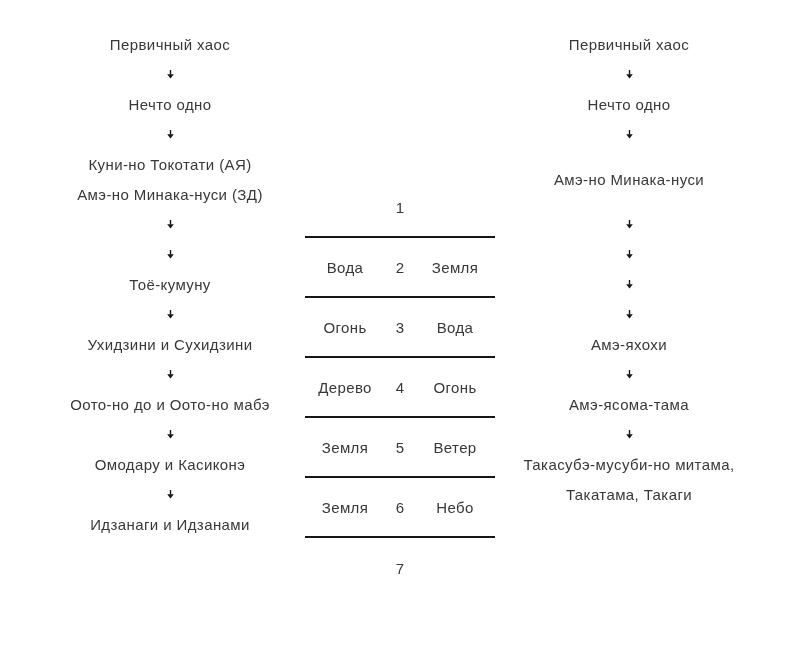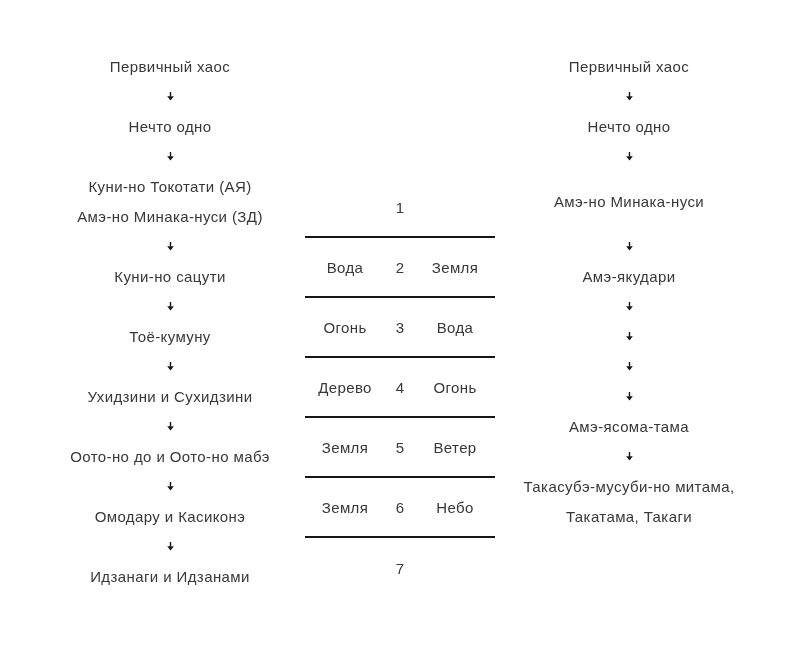--- a/index.html
+++ b/index.html
@@ -7,21 +7,21 @@
     width: 800px; height: 650px;
     background: #ffffff;
     font-family: "Liberation Sans", sans-serif;
     font-size: 15px;
     color: #383838;
     letter-spacing: 0.4px;
   }
   .canvas { position: relative; width: 800px; height: 650px; background: #ffffff; overflow: hidden; }
 
   
-  .col { position: absolute; top: 51px; width: 260px; }
+  .col { position: absolute; top: 29px; width: 260px; }
   .col-left  { left: 40px; }
   .col-right { left: 499px; }
   .crow {
     height: 30px;
     display: flex; align-items: center; justify-content: center;
     text-align: center; white-space: nowrap;
   }
   .crow-tall { height: 60px; }
   .arrow-svg { display: block; }
   .arrow-svg * { fill: #161616; }
@@ -54,21 +54,20 @@
         </svg>
     </div>
     <div class="crow">Куни-но Токотати (АЯ)</div>
     <div class="crow">Амэ-но Минака-нуси (ЗД)</div>
     <div class="crow">
       <svg class="arrow-svg" width="9" height="9" viewBox="0 0 9 9">
           <rect x="3.8" y="0" width="1.4" height="4.6"></rect>
           <polygon points="1.2,4.2 7.8,4.2 4.5,8.6"></polygon>
         </svg>
     </div>
-    <div class="crow">Куни-но сацути</div>
     <div class="crow">
       <svg class="arrow-svg" width="9" height="9" viewBox="0 0 9 9">
           <rect x="3.8" y="0" width="1.4" height="4.6"></rect>
           <polygon points="1.2,4.2 7.8,4.2 4.5,8.6"></polygon>
         </svg>
     </div>
     <div class="crow">Тоё-кумуну</div>
     <div class="crow">
       <svg class="arrow-svg" width="9" height="9" viewBox="0 0 9 9">
           <rect x="3.8" y="0" width="1.4" height="4.6"></rect>
@@ -152,39 +151,39 @@
           <polygon points="1.2,4.2 7.8,4.2 4.5,8.6"></polygon>
         </svg>
     </div>
     <div class="crow crow-tall">Амэ-но Минака-нуси</div>
     <div class="crow">
       <svg class="arrow-svg" width="9" height="9" viewBox="0 0 9 9">
           <rect x="3.8" y="0" width="1.4" height="4.6"></rect>
           <polygon points="1.2,4.2 7.8,4.2 4.5,8.6"></polygon>
         </svg>
     </div>
-    <div class="crow">Амэ-якудари</div>
     <div class="crow">
       <svg class="arrow-svg" width="9" height="9" viewBox="0 0 9 9">
           <rect x="3.8" y="0" width="1.4" height="4.6"></rect>
           <polygon points="1.2,4.2 7.8,4.2 4.5,8.6"></polygon>
         </svg>
     </div>
     <div class="crow">
       <svg class="arrow-svg" width="9" height="9" viewBox="0 0 9 9">
           <rect x="3.8" y="0" width="1.4" height="4.6"></rect>
           <polygon points="1.2,4.2 7.8,4.2 4.5,8.6"></polygon>
         </svg>
     </div>
     <div class="crow">
       <svg class="arrow-svg" width="9" height="9" viewBox="0 0 9 9">
           <rect x="3.8" y="0" width="1.4" height="4.6"></rect>
           <polygon points="1.2,4.2 7.8,4.2 4.5,8.6"></polygon>
         </svg>
     </div>
+    <div class="crow">Амэ-яхохи</div>
     <div class="crow">
       <svg class="arrow-svg" width="9" height="9" viewBox="0 0 9 9">
           <rect x="3.8" y="0" width="1.4" height="4.6"></rect>
           <polygon points="1.2,4.2 7.8,4.2 4.5,8.6"></polygon>
         </svg>
     </div>
     <div class="crow">Амэ-ясома-тама</div>
     <div class="crow">
       <svg class="arrow-svg" width="9" height="9" viewBox="0 0 9 9">
           <rect x="3.8" y="0" width="1.4" height="4.6"></rect>

